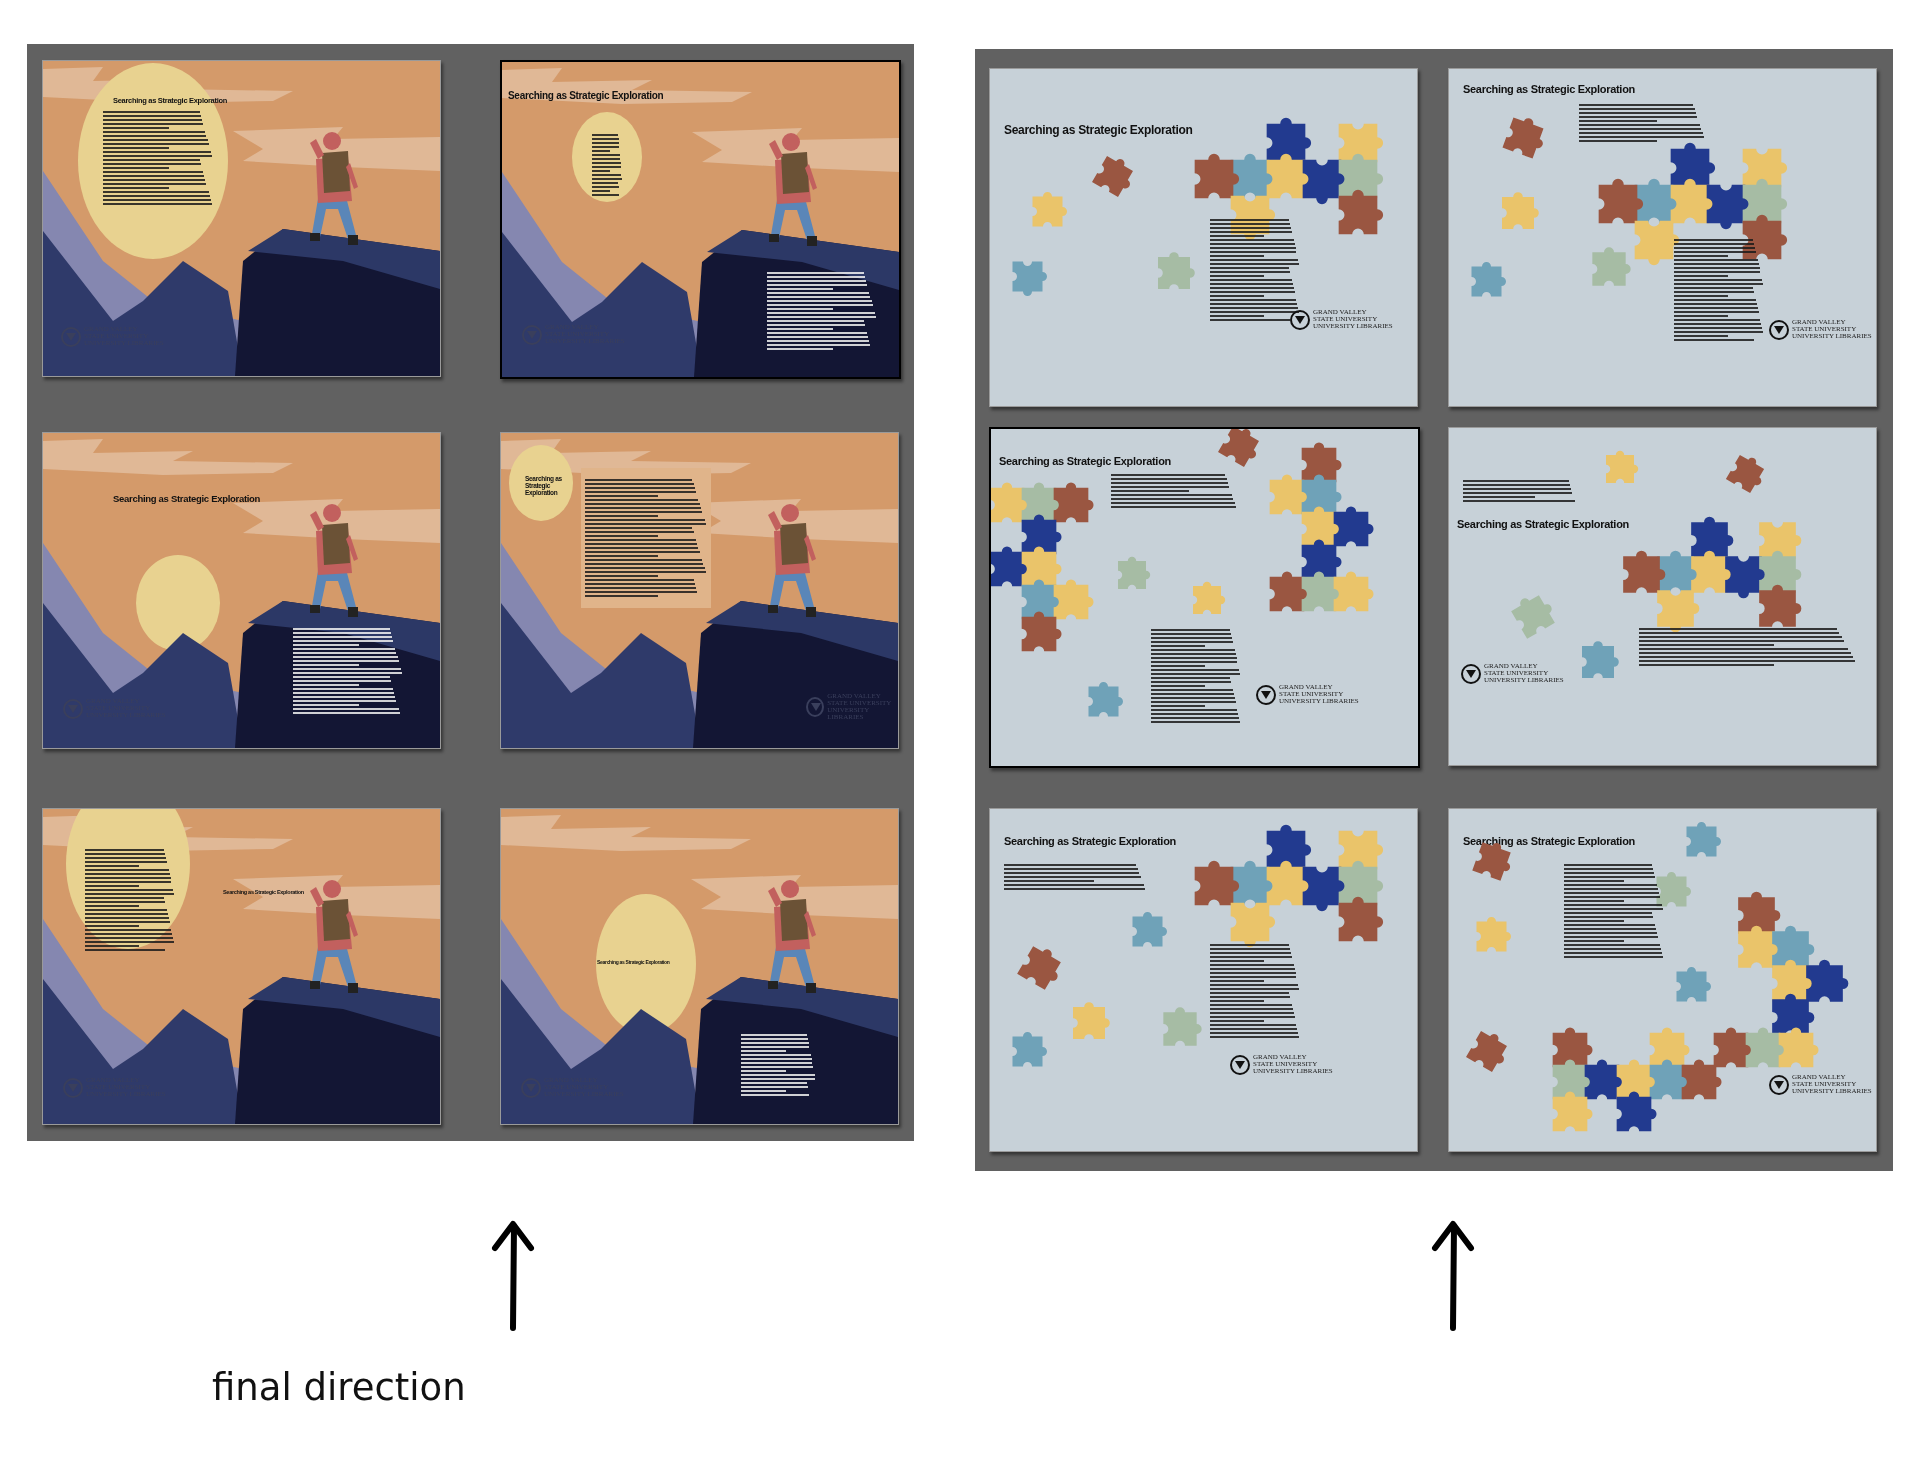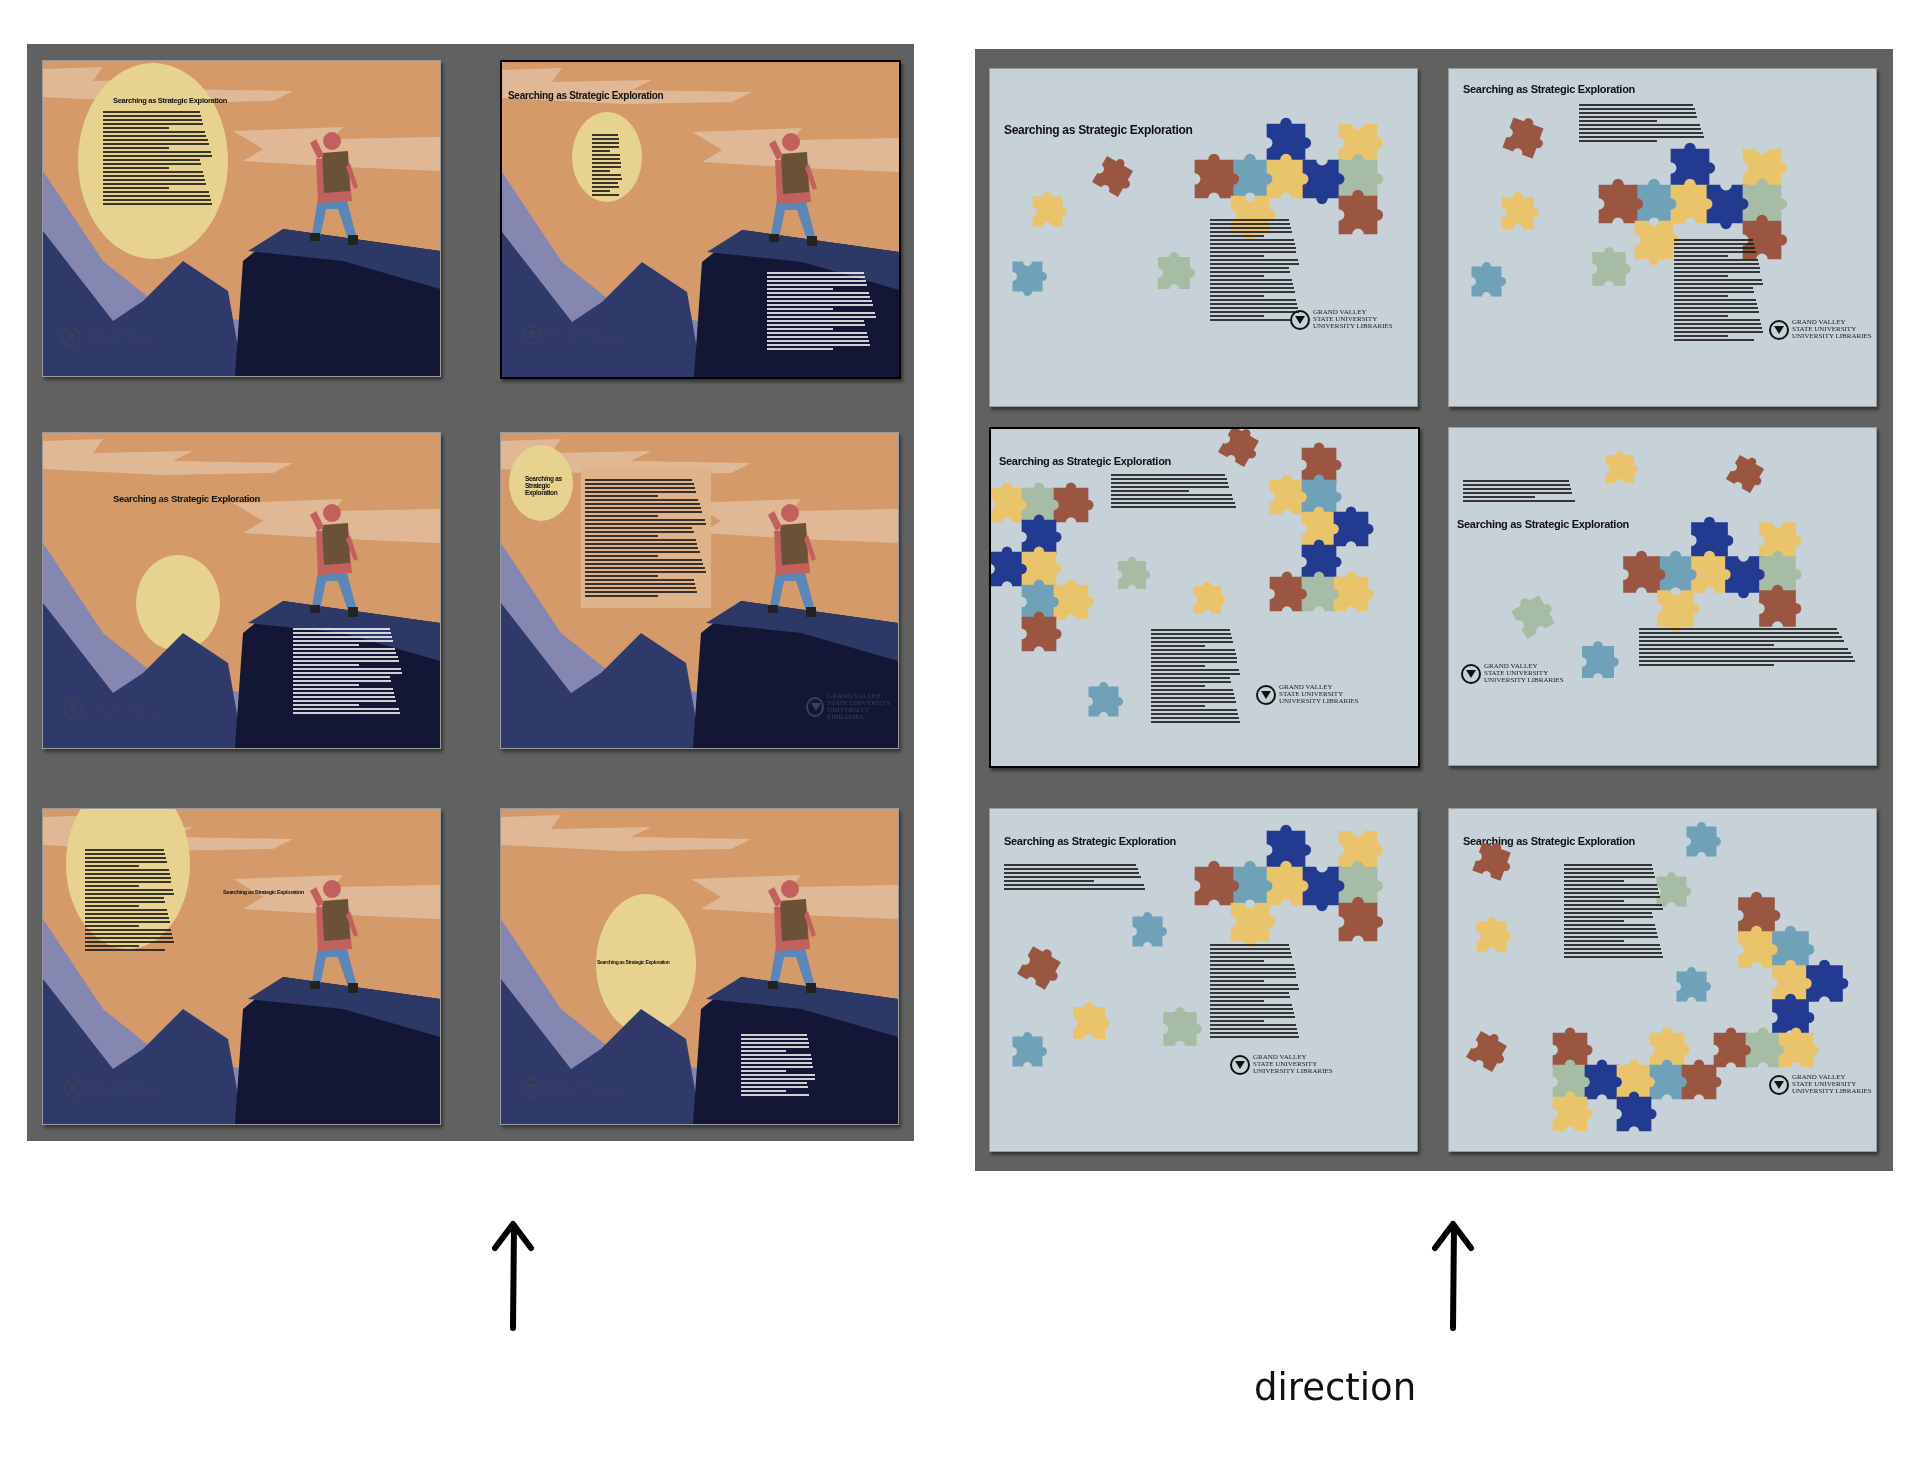--- a/index.html
+++ b/index.html
@@ -943,16 +943,16 @@
 <svg class="arrow" style="left:490px;top:1218px;width:46px;height:116px;" viewBox="0 0 46 116">
   <path d="M23 110 L24 8" stroke="#000" stroke-width="6" stroke-linecap="round" fill="none"></path>
   <path d="M5 30 L23 6 L41 30" stroke="#000" stroke-width="6" stroke-linecap="round" stroke-linejoin="round" fill="none"></path>
 </svg>
 <svg class="arrow" style="left:1430px;top:1218px;width:46px;height:116px;" viewBox="0 0 46 116">
   <path d="M23 110 L24 8" stroke="#000" stroke-width="6" stroke-linecap="round" fill="none"></path>
   <path d="M5 30 L23 6 L41 30" stroke="#000" stroke-width="6" stroke-linecap="round" stroke-linejoin="round" fill="none"></path>
 </svg>
 
 <div class="caption" style="left:212px;top:1362px;">
+  <div>final direction</div>
 </div>
 <div class="caption" style="left:1254px;top:1362px;">
-  <div>direction</div>
 </div>
 
 </body></html>

